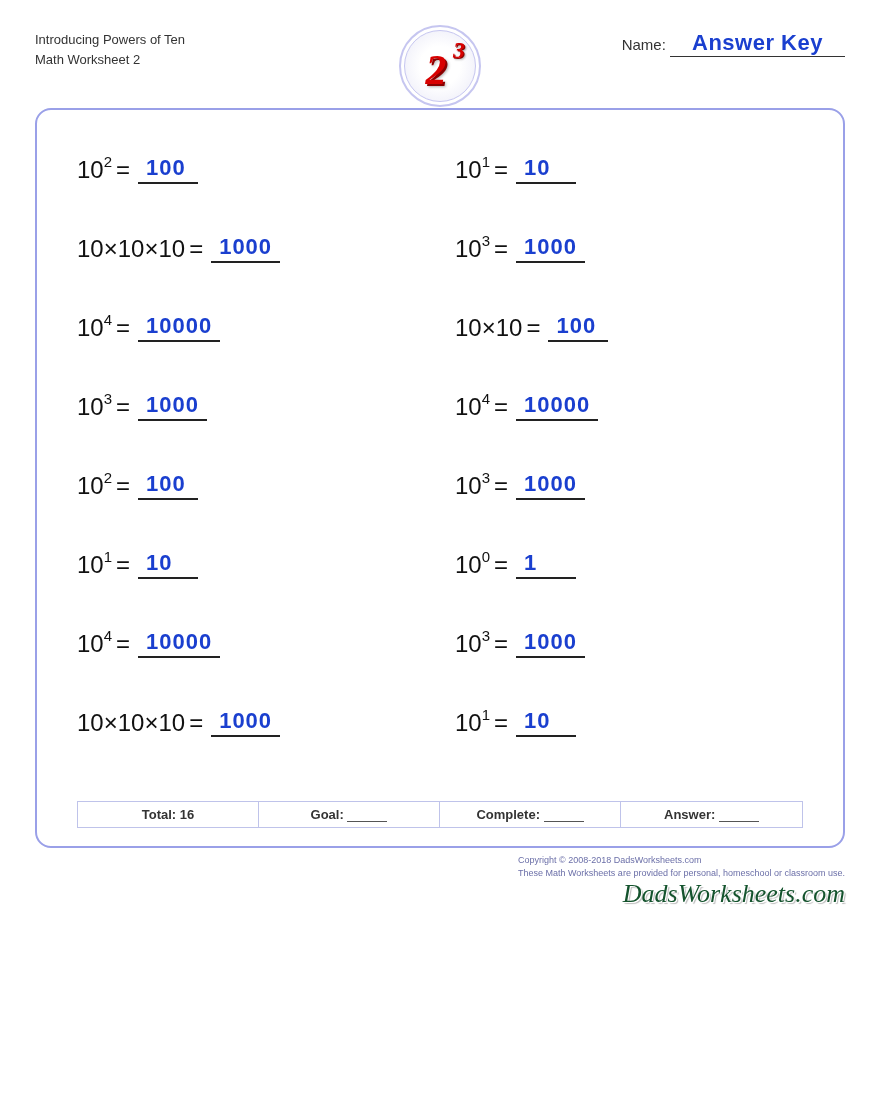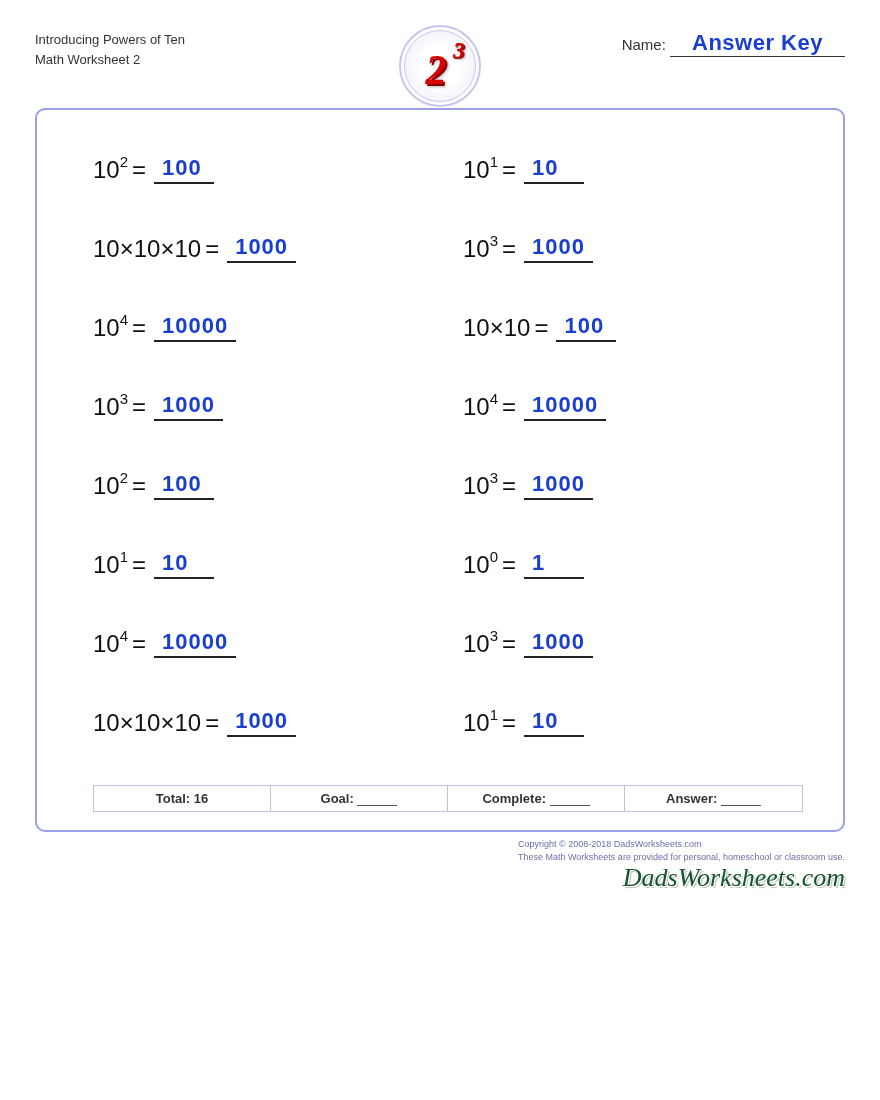--- a/index.html
+++ b/index.html
@@ -77,23 +77,23 @@
     color: #1a3fcf;
     font-family: 'Arial Black', Arial, sans-serif;
     font-weight: 900;
     font-size: 22px;
     text-align: center;
     padding: 0 4px;
     letter-spacing: .5px;
   }
   .frame {
     border: 2px solid #9aa0e8;
-    border-radius: 10px;
+    border-radius: 16px;
     margin-top: 8px;
-    padding: 45px 40px 18px 56px;
+    padding: 45px 40px 18px 40px;
     position: relative;
   }
   .problems {
     display: grid;
     grid-template-columns: 1fr 1fr;
     row-gap: 50px;
     column-gap: 30px;
   }
   .problem {
     font-size: 24px;
@@ -114,21 +114,21 @@
     border-bottom: 2px solid #222;
     padding: 0 8px 1px 8px;
     min-width: 60px;
     letter-spacing: 1px;
     text-align: left;
     margin-left: 2px;
   }
   .score-row {
     display: grid;
     grid-template-columns: repeat(4, 1fr);
-    margin-top: 48px;
+    margin-top: 64px;
     border: 1px solid #bfc3ea;
     font-size: 13px;
   }
   .score-cell {
     border-right: 1px solid #bfc3ea;
     padding: 5px 8px;
     text-align: center;
     color: #333;
     font-weight: bold;
   }

